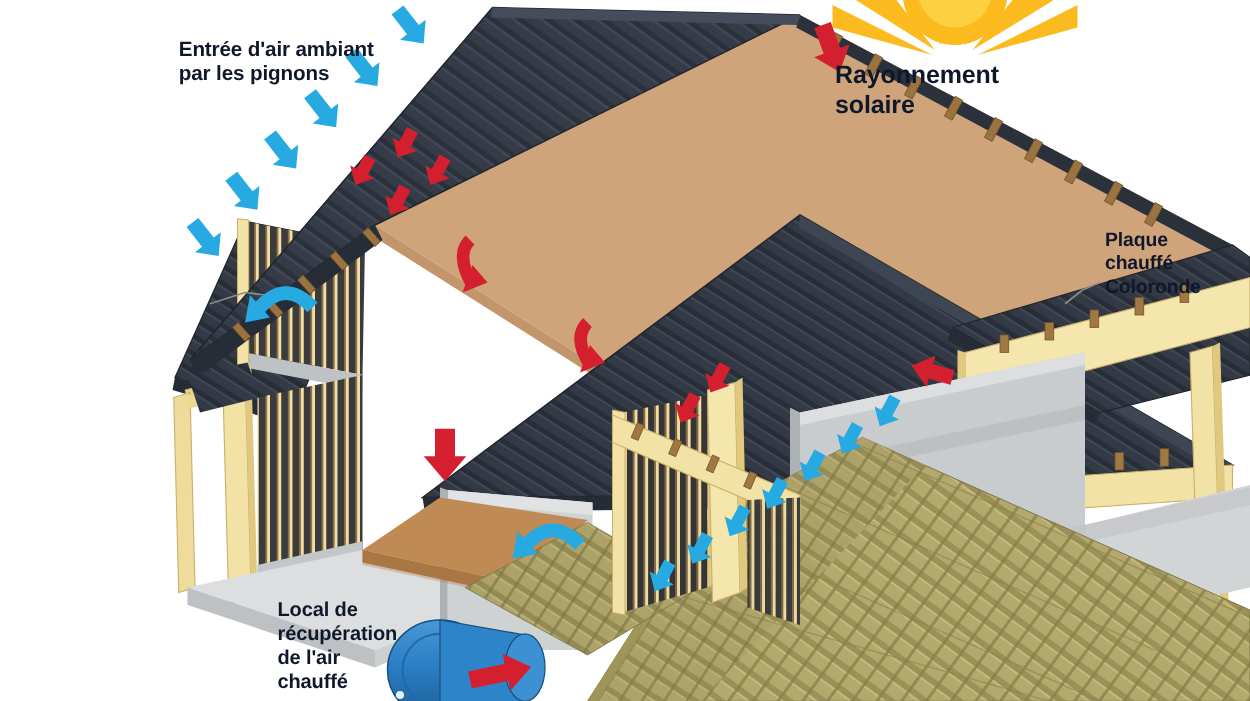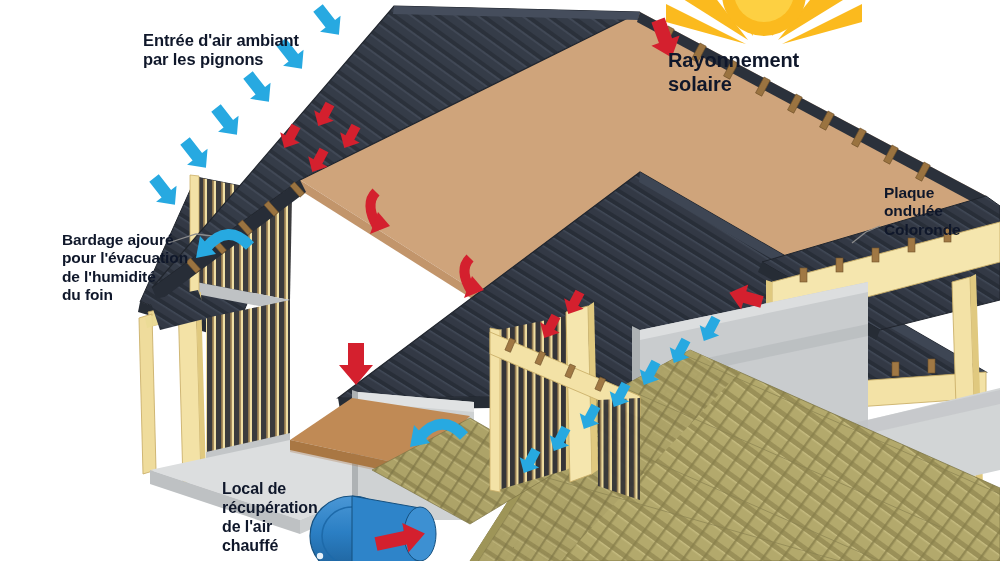--- a/index.html
+++ b/index.html
@@ -395,26 +395,22 @@
 
 </svg>
 
 <div class="lbl" id="lbl-pignons">Entrée d'air ambiant
 par les pignons</div>
 
 <div class="lbl" id="lbl-rayonnement">Rayonnement
 solaire</div>
 
 <div class="lbl" id="lbl-plaque">Plaque
-ondulée
+chauffé
 Coloronde</div>
 
-<div class="lbl" id="lbl-bardage">Bardage ajouré
-pour l'évacuation
-de l'humidité
-du foin</div>
 
 <div class="lbl" id="lbl-local">Local de
 récupération
 de l'air
 chauffé</div>
 
 </div>
 
 </body></html>

